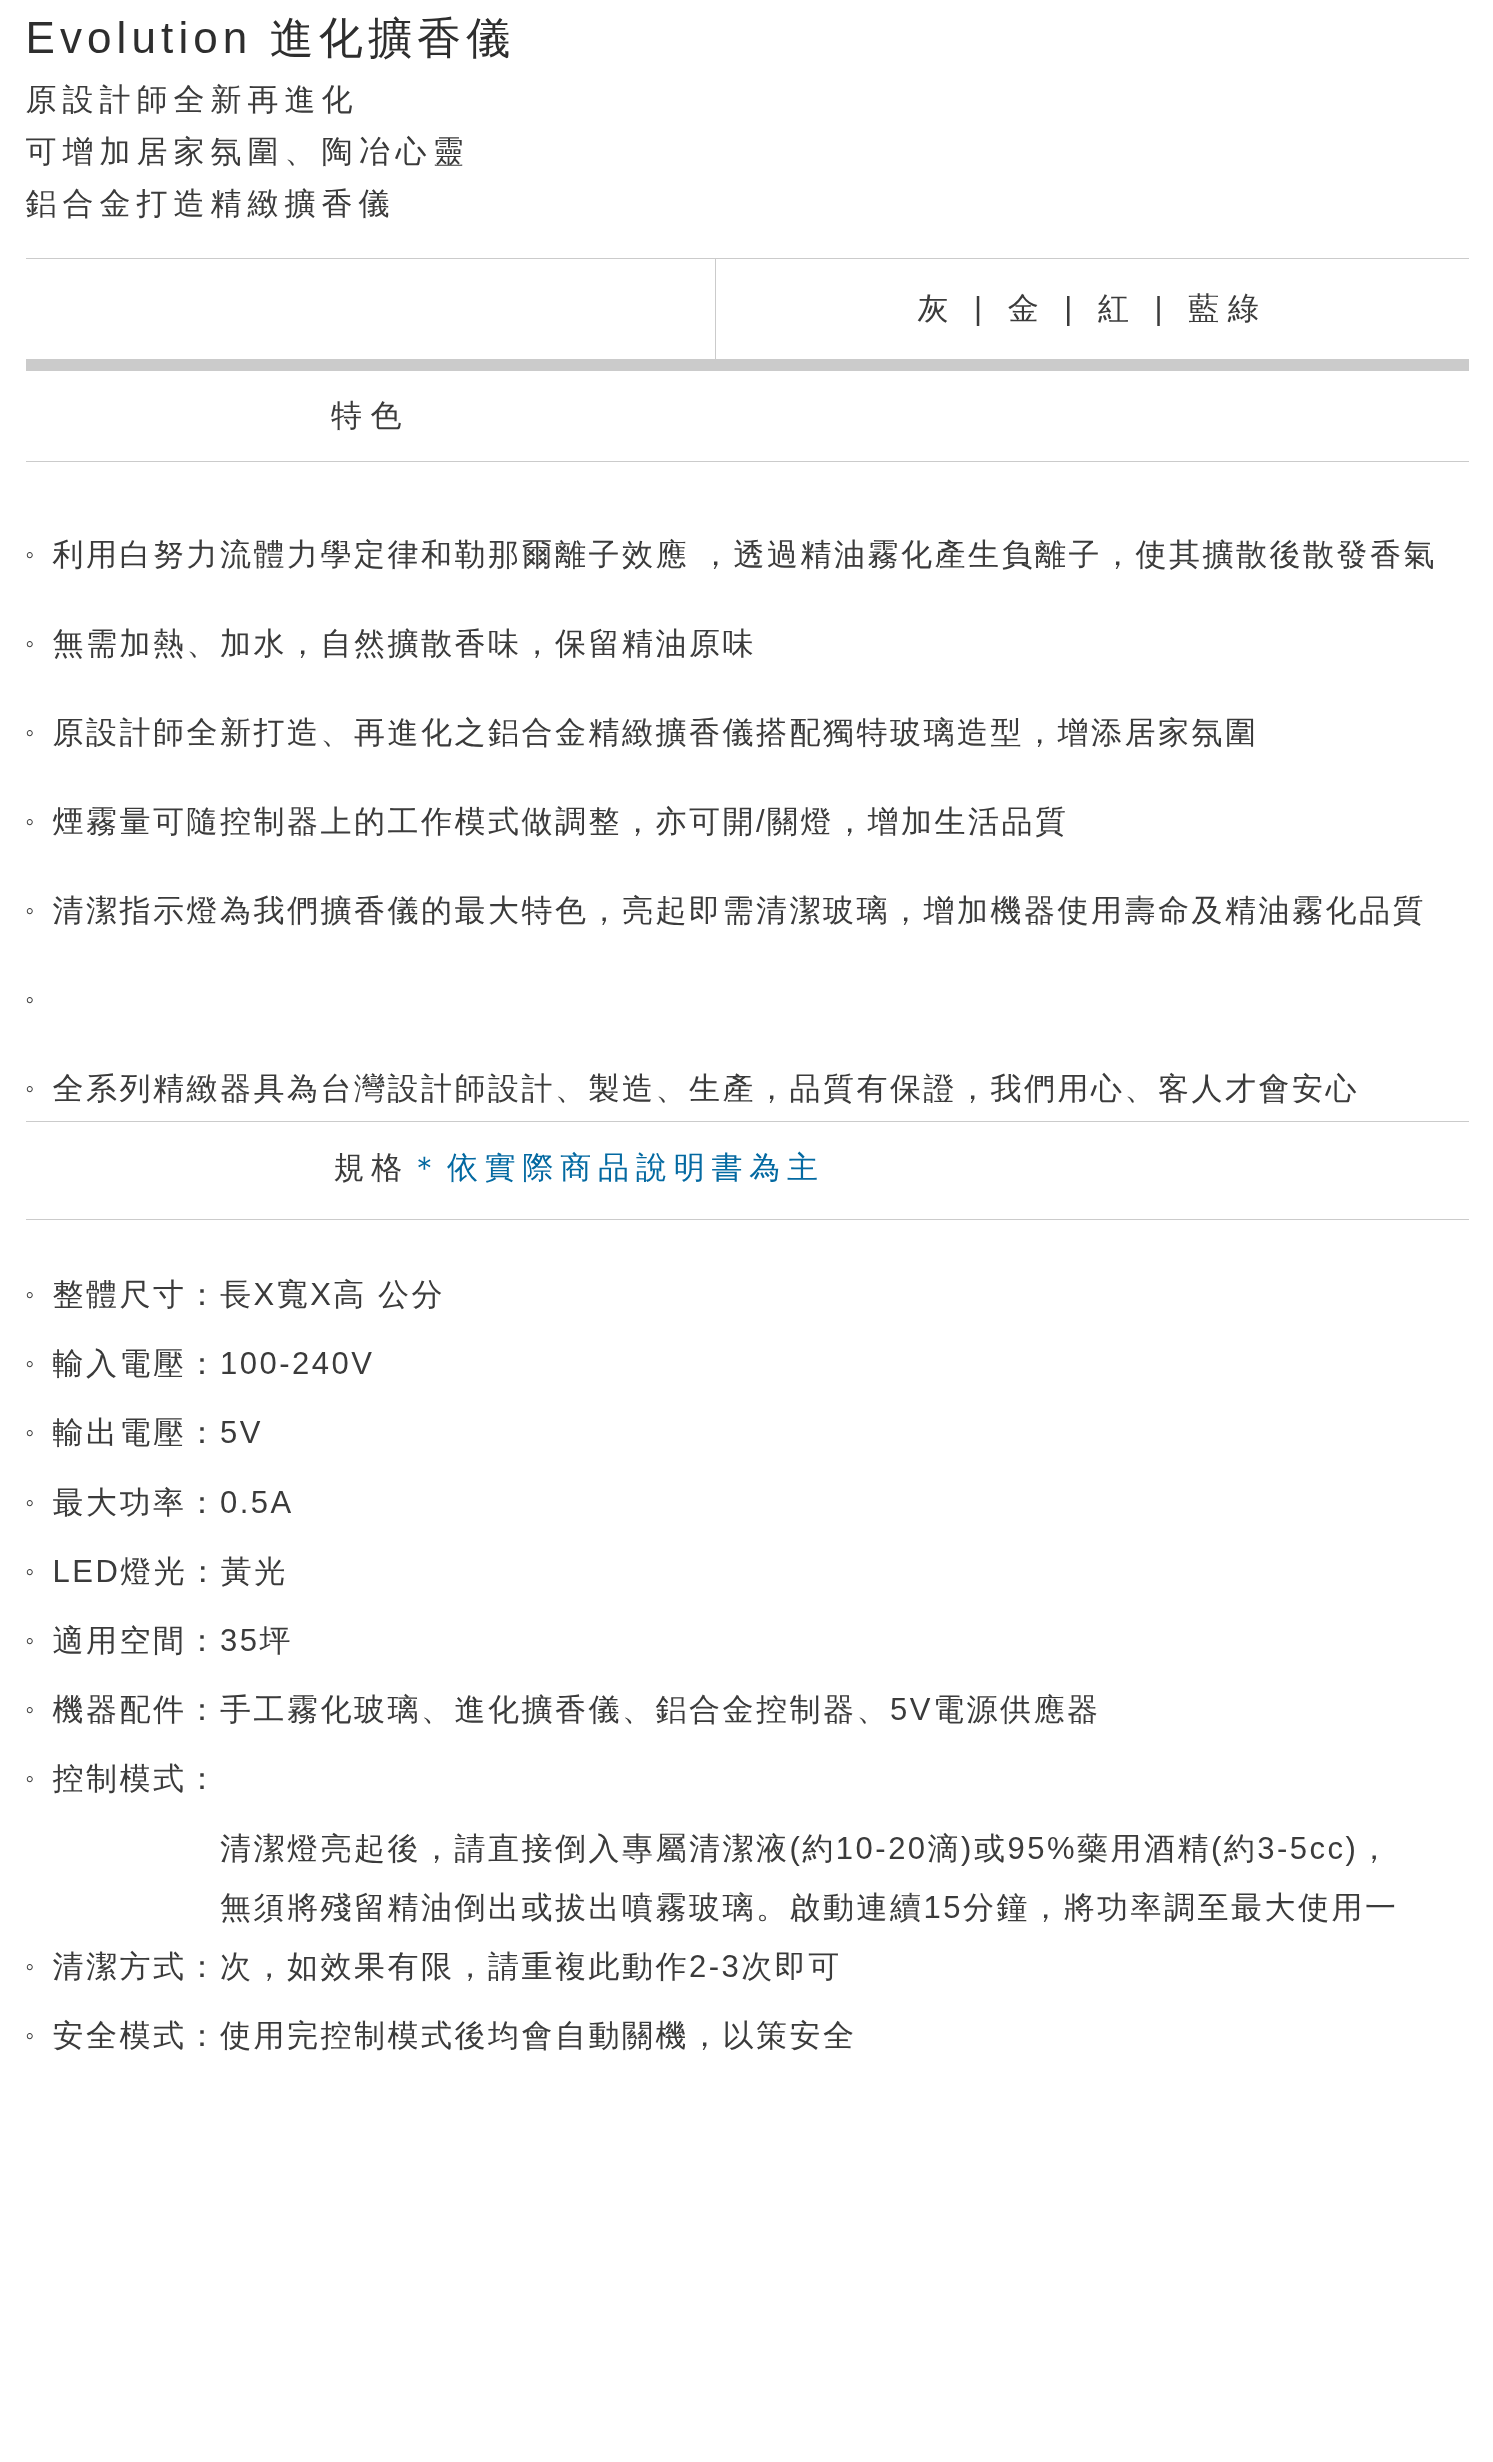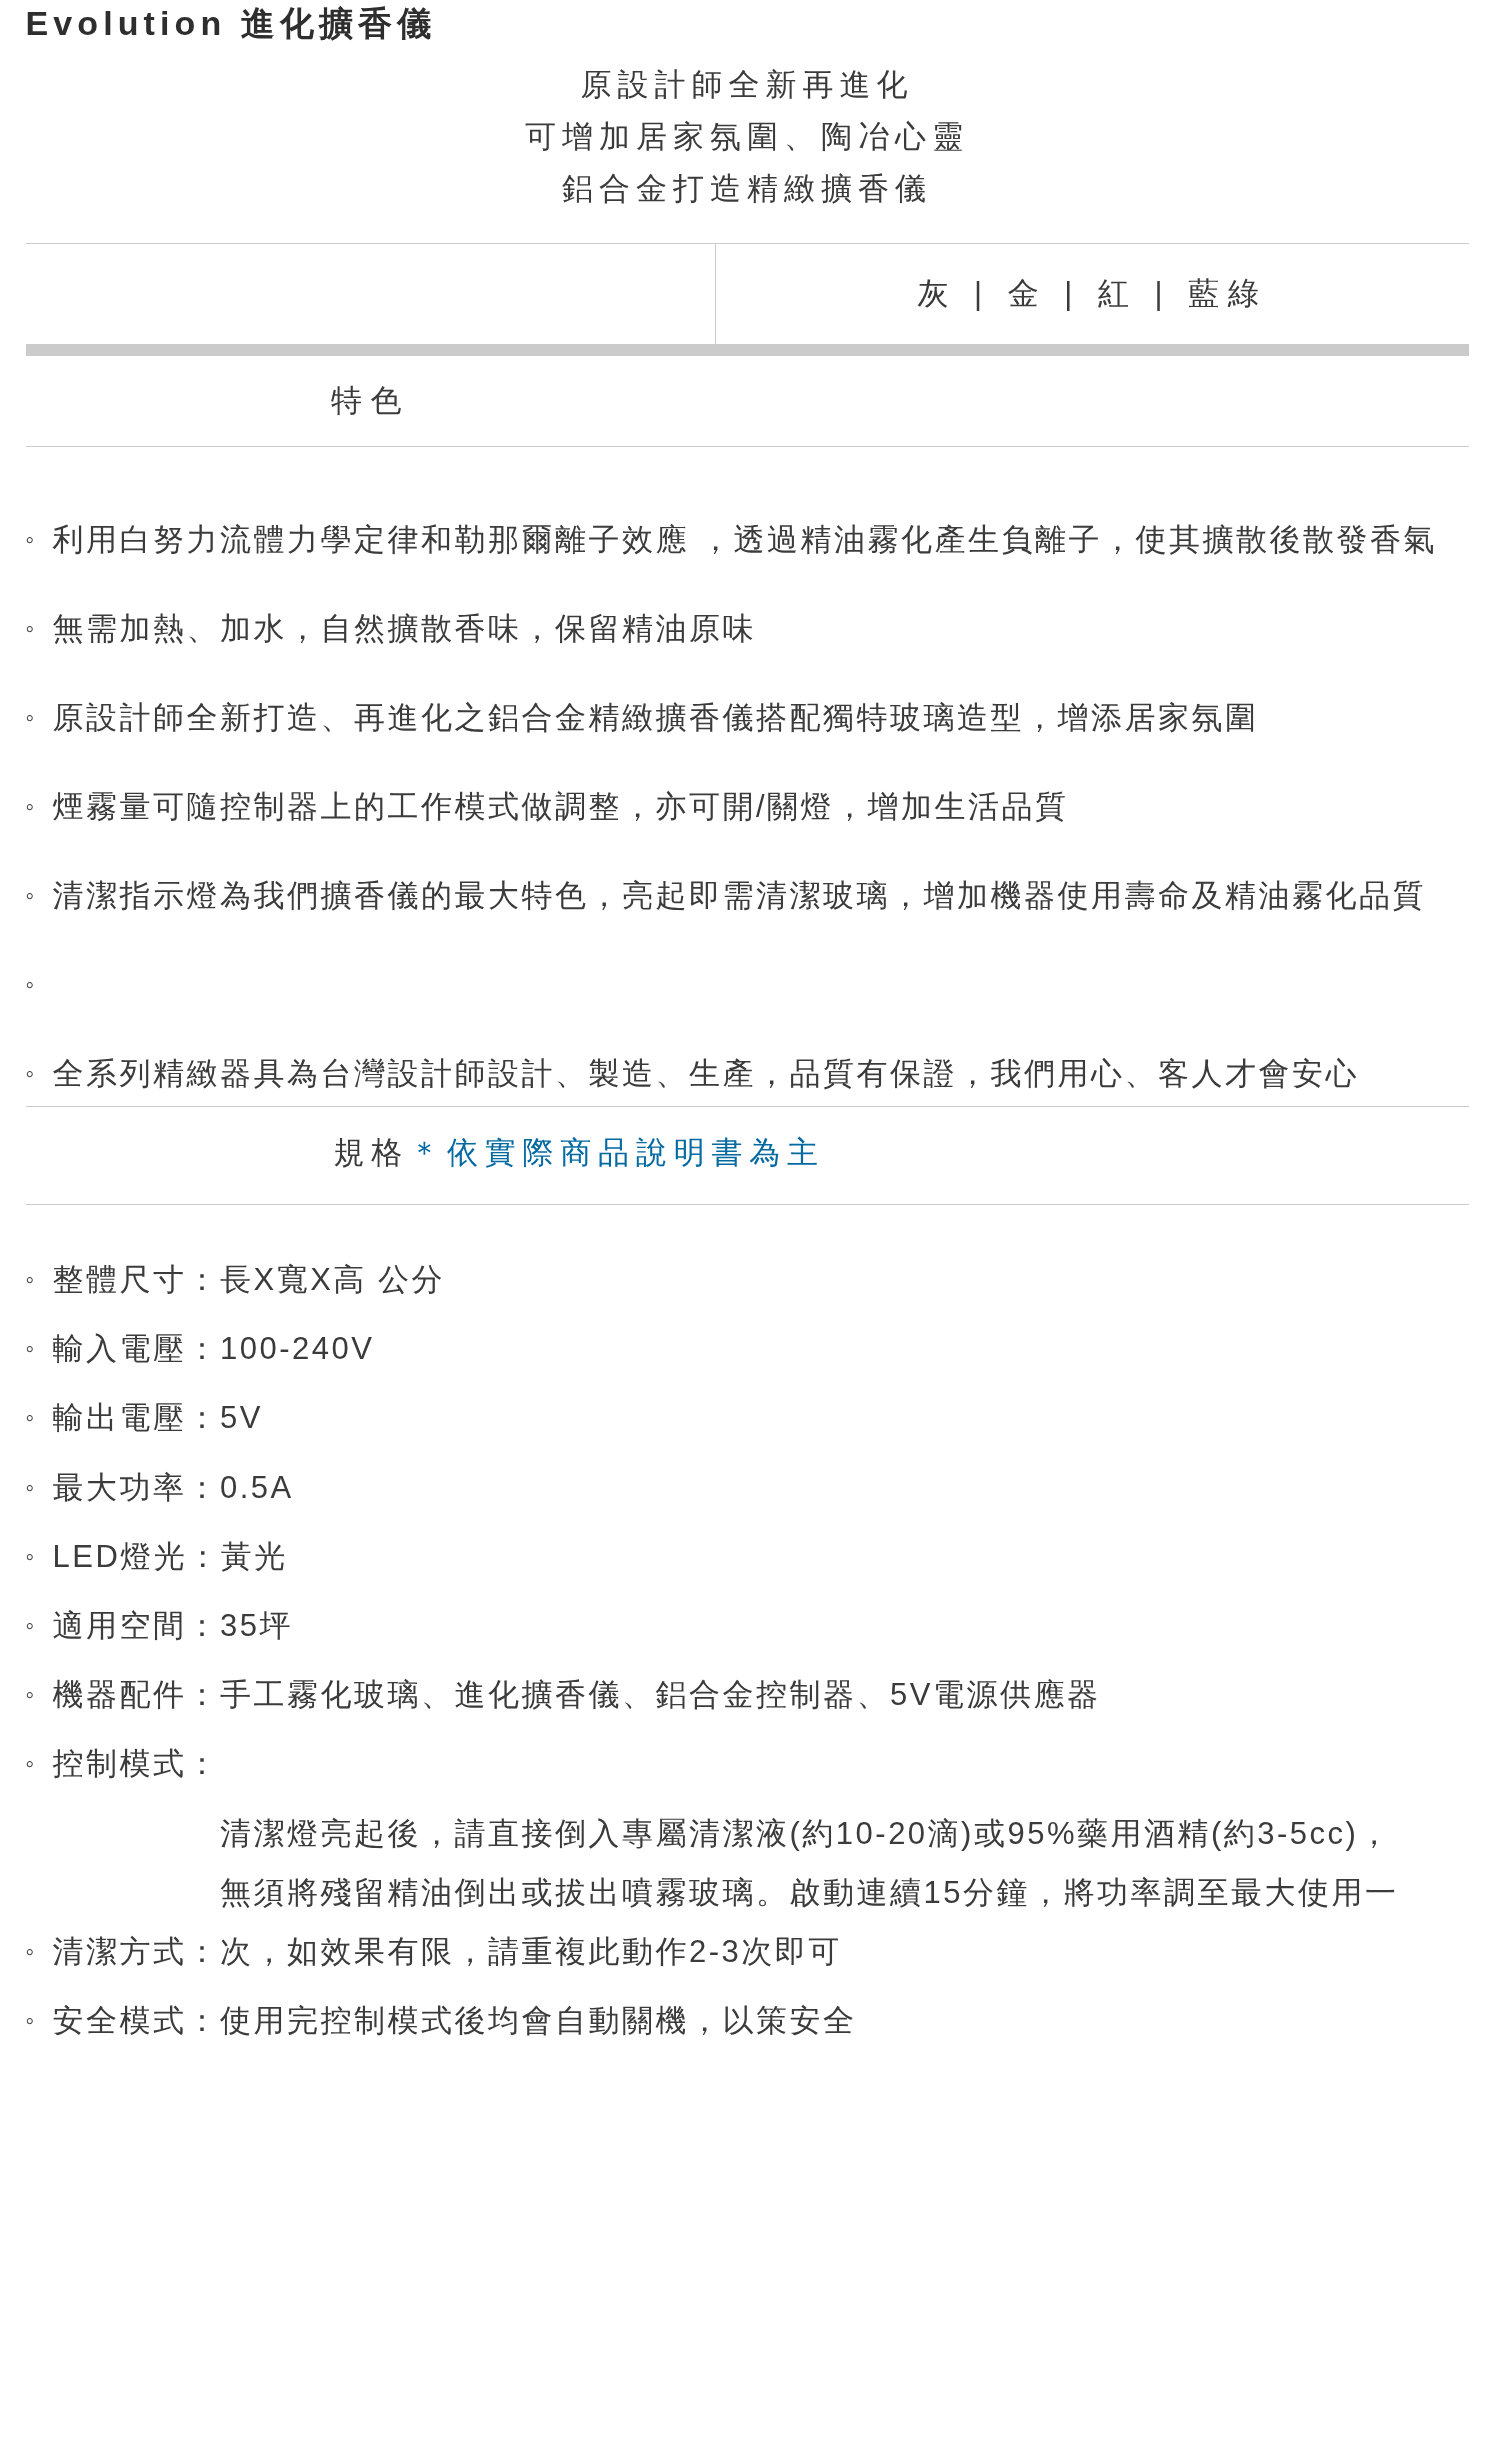--- a/index.html
+++ b/index.html
@@ -6,26 +6,26 @@
   body {
     width:1494px; height:2462px; overflow:hidden;
     background:#ffffff; color:#3b3b3b;
     font-family:"Liberation Sans", sans-serif;
     font-size:31px;
   }
   .page { padding:0 25.5px; }
 
   
   .title {
-    margin:0; padding-top:1px;
-    font-size:34px; font-weight:bold; letter-spacing:5.1px;
+    margin:0; padding-top:16px;
+    font-size:44px; font-weight:normal; letter-spacing:5.1px;
     line-height:44px; color:#2e2e2e;
   }
   .intro { margin-top:13.6px; }
-  .intro-line { line-height:52px; letter-spacing:6px;text-align:center; }
+  .intro-line { line-height:52px; letter-spacing:6px; }
 
   
   table.info {
     width:100%; border-collapse:collapse; table-layout:fixed;
     margin-top:28px; border-top:1.7px solid #cbcbcb;
   }
   table.info th, table.info td {
     font-weight:normal; text-align:center; vertical-align:middle;
     letter-spacing:8.5px; padding:0;
   }

